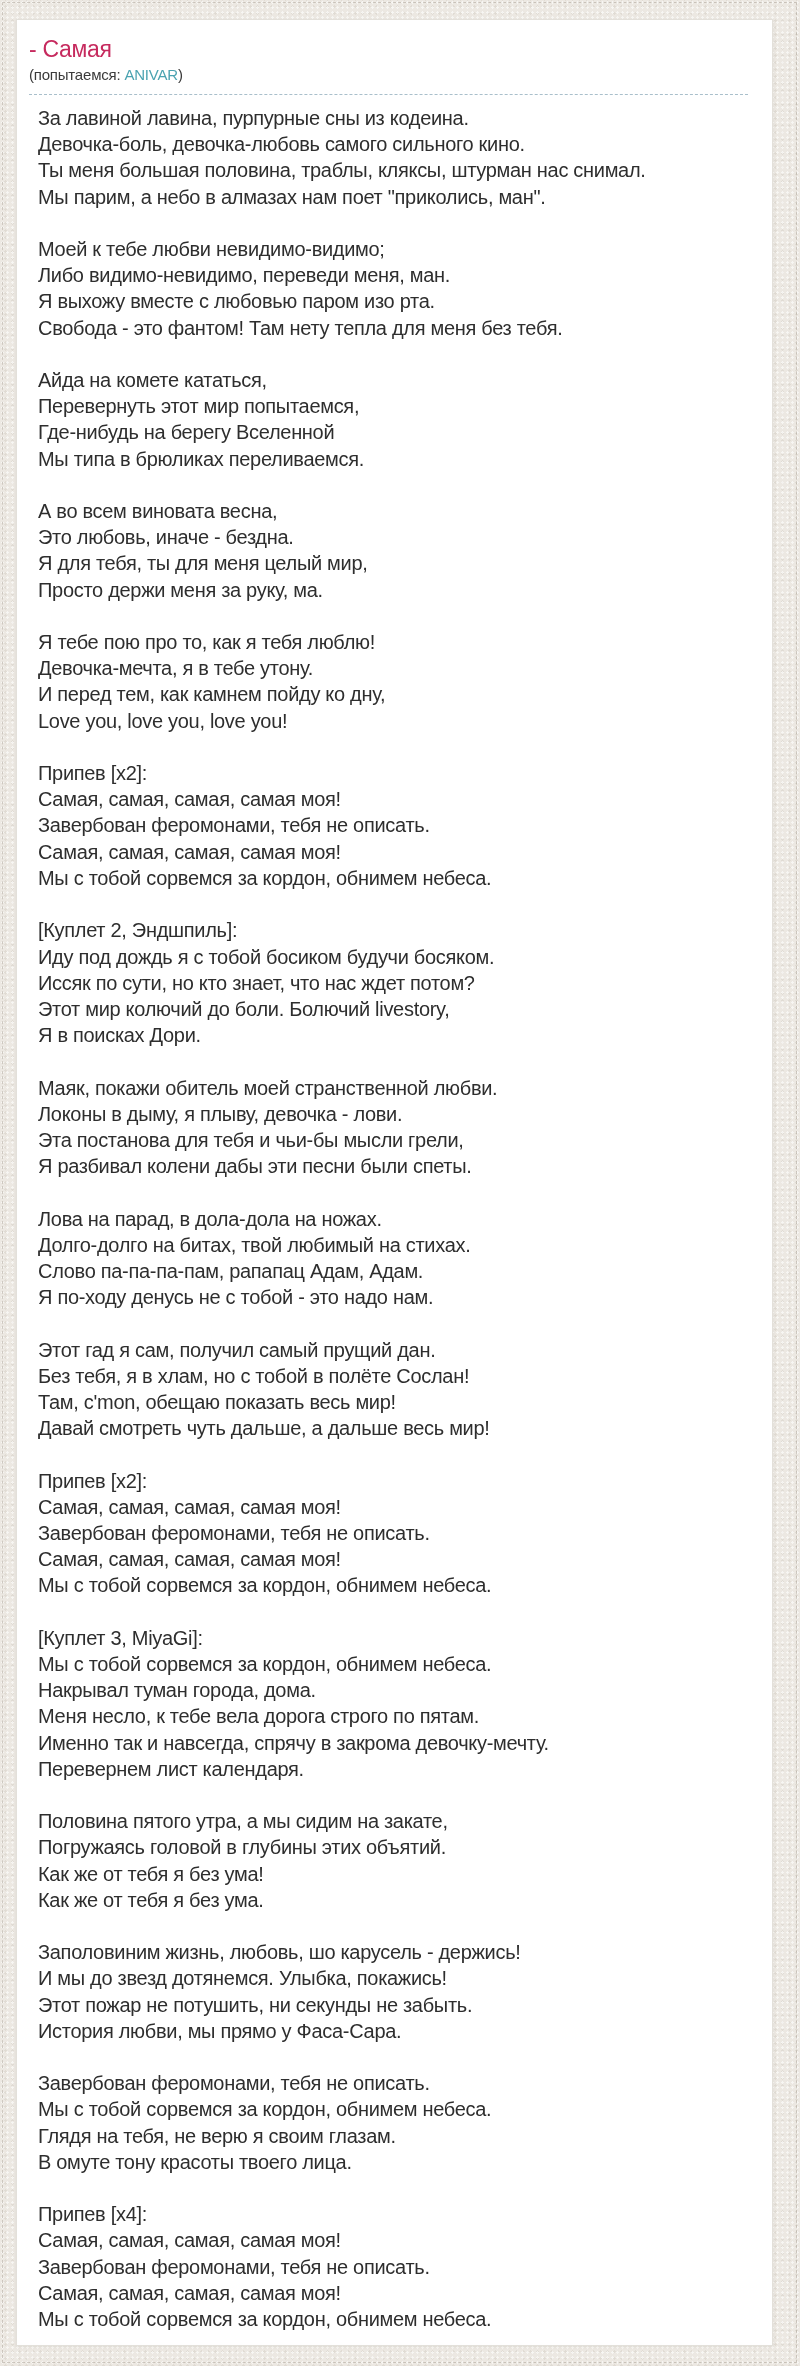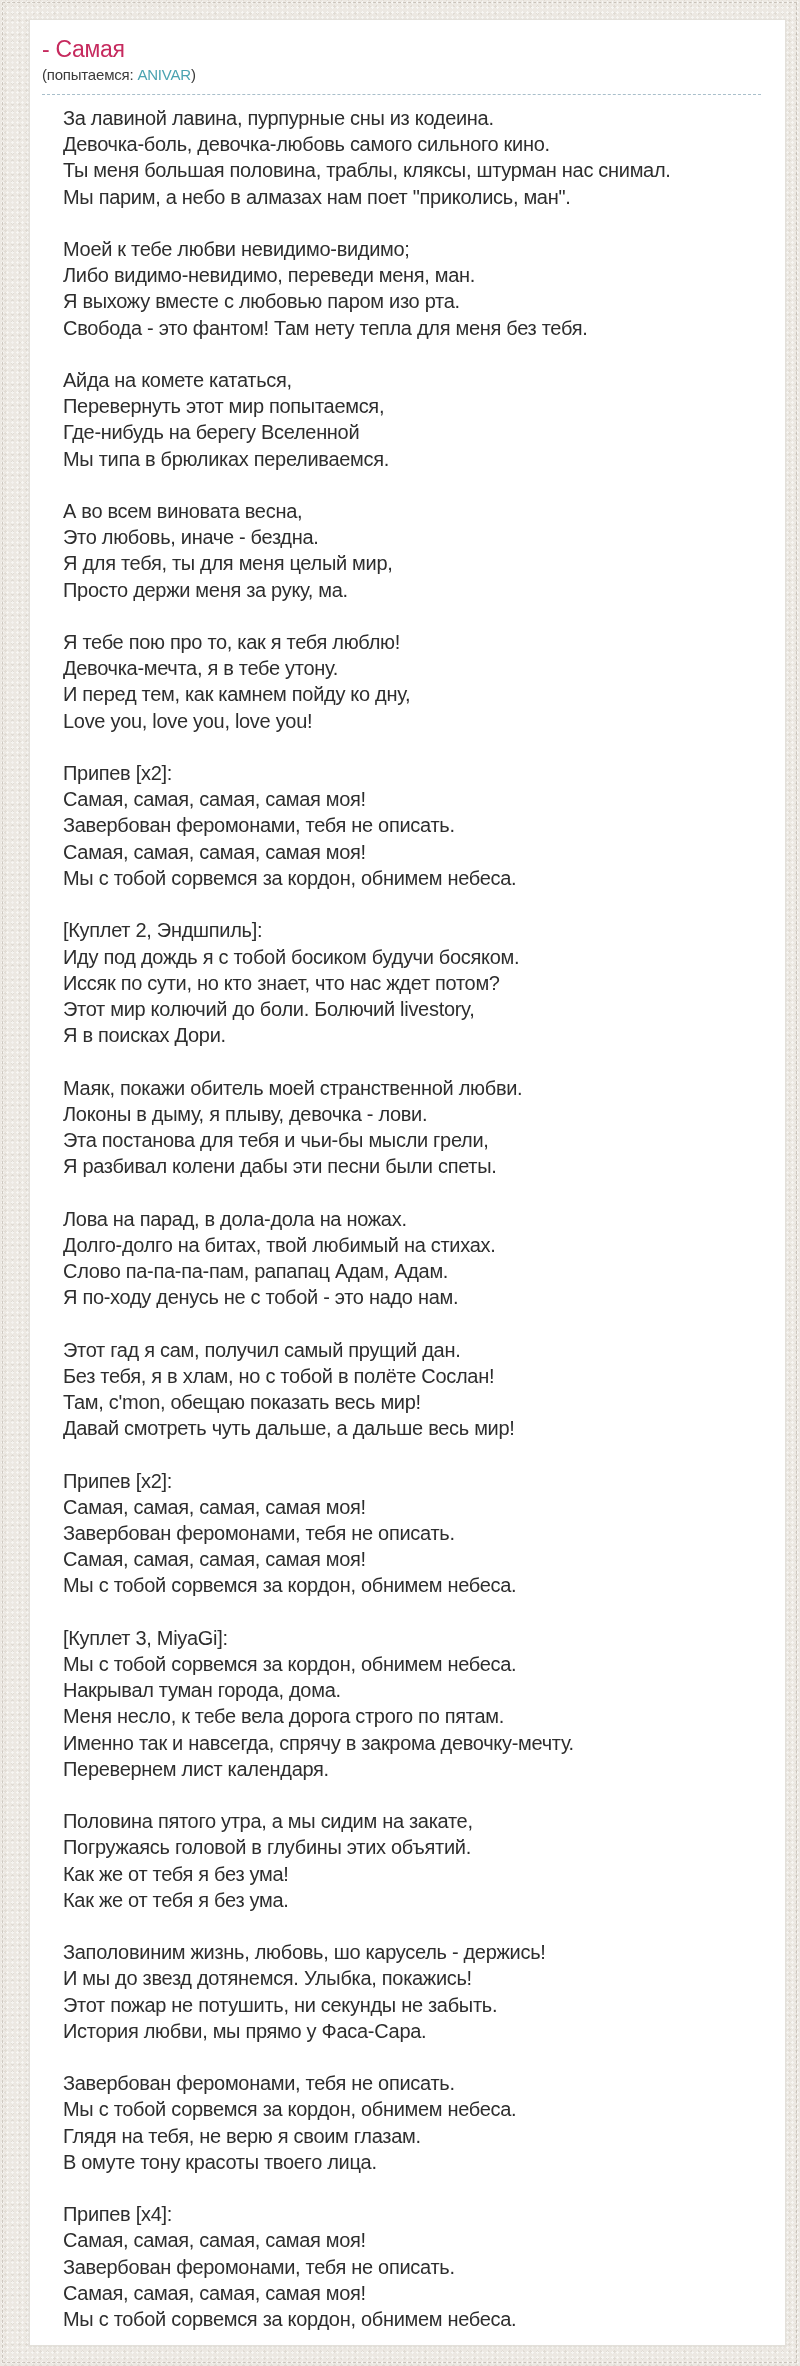--- a/index.html
+++ b/index.html
@@ -18,21 +18,21 @@
     background-position: 0 0, 2px 3px;
   }
   .stitch-frame {
     position: absolute;
     left: 2px; top: 2px; right: 3px; bottom: 3px;
     border: 1px dashed rgba(173,164,152,0.55);
     pointer-events: none;
   }
   .card {
     position: absolute;
-    left: 29px;
+    left: 16px;
     top: 19px;
     width: 757px;
     height: 2327px;
     background: var(--c-card_bg, #ffffff);
     border: 1px solid #e3e0da;
     box-shadow: 0 1px 3px rgba(90,80,70,0.10);
   }
   .header {
     padding: 14px 12px 0 12px;
   }
@@ -61,21 +61,20 @@
     margin: 8px 12px 0 0;
   }
   .lyrics {
     padding: 0 20px 0 21px;
     margin-top: 10px;
     font-size: 20px;
     line-height: 26.2px;
     letter-spacing: -0.3px;
     color: var(--c-text, #2e2e2e);
     white-space: pre-line;
-    margin-left: 12px;
   }
 </style>
 </head>
 <body>
 
 <div class="stitch-frame"></div>
 
 <div class="card">
   <div class="header">
     <h1 class="song-title">- Самая</h1>

